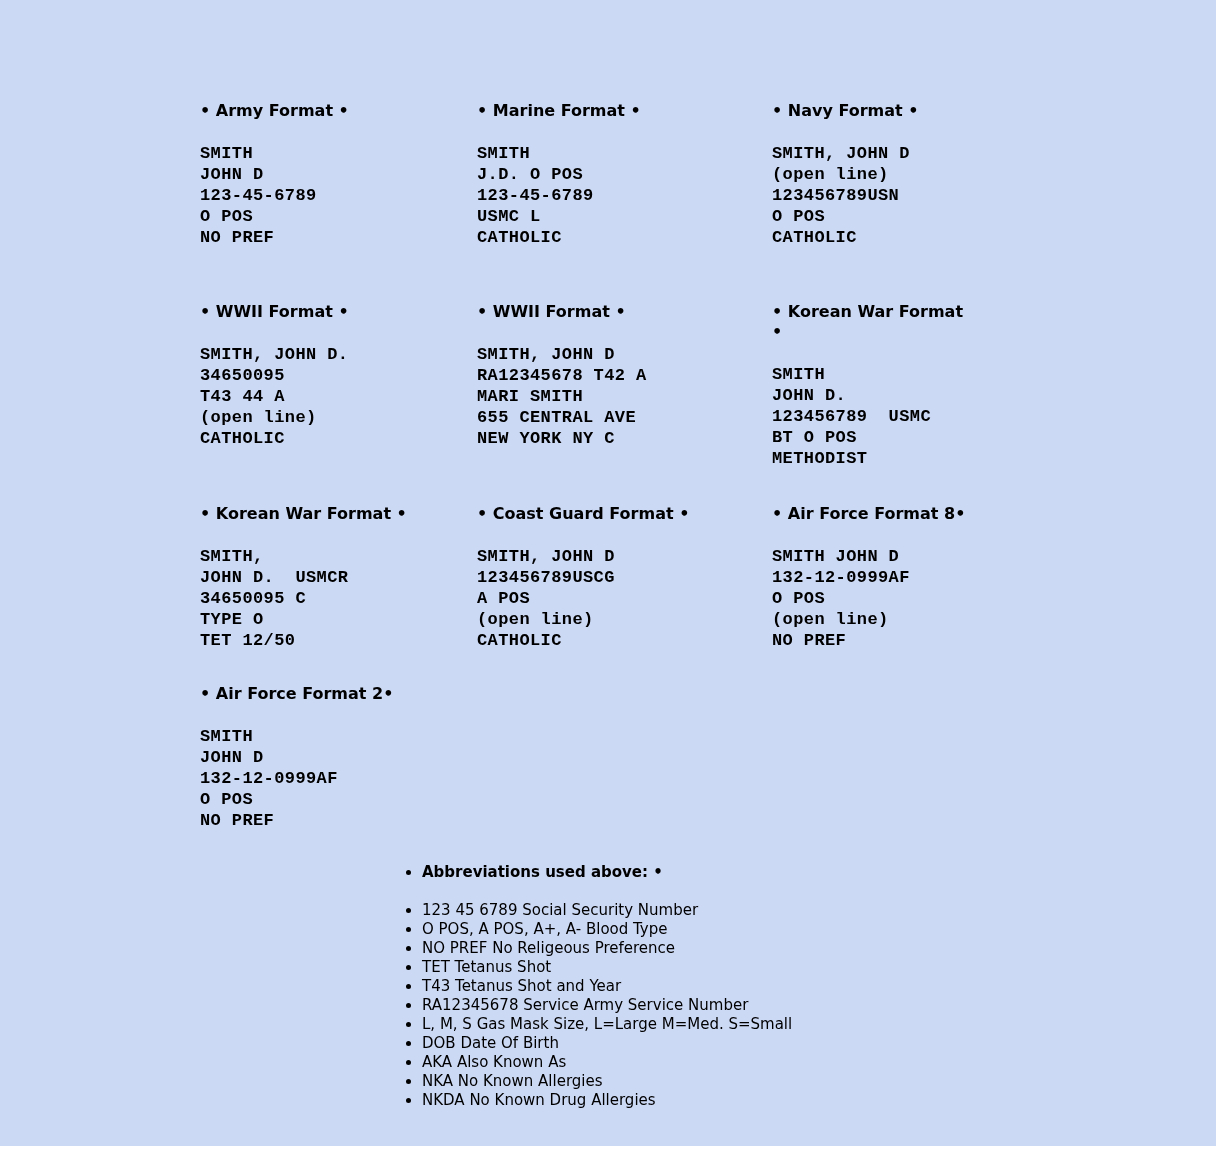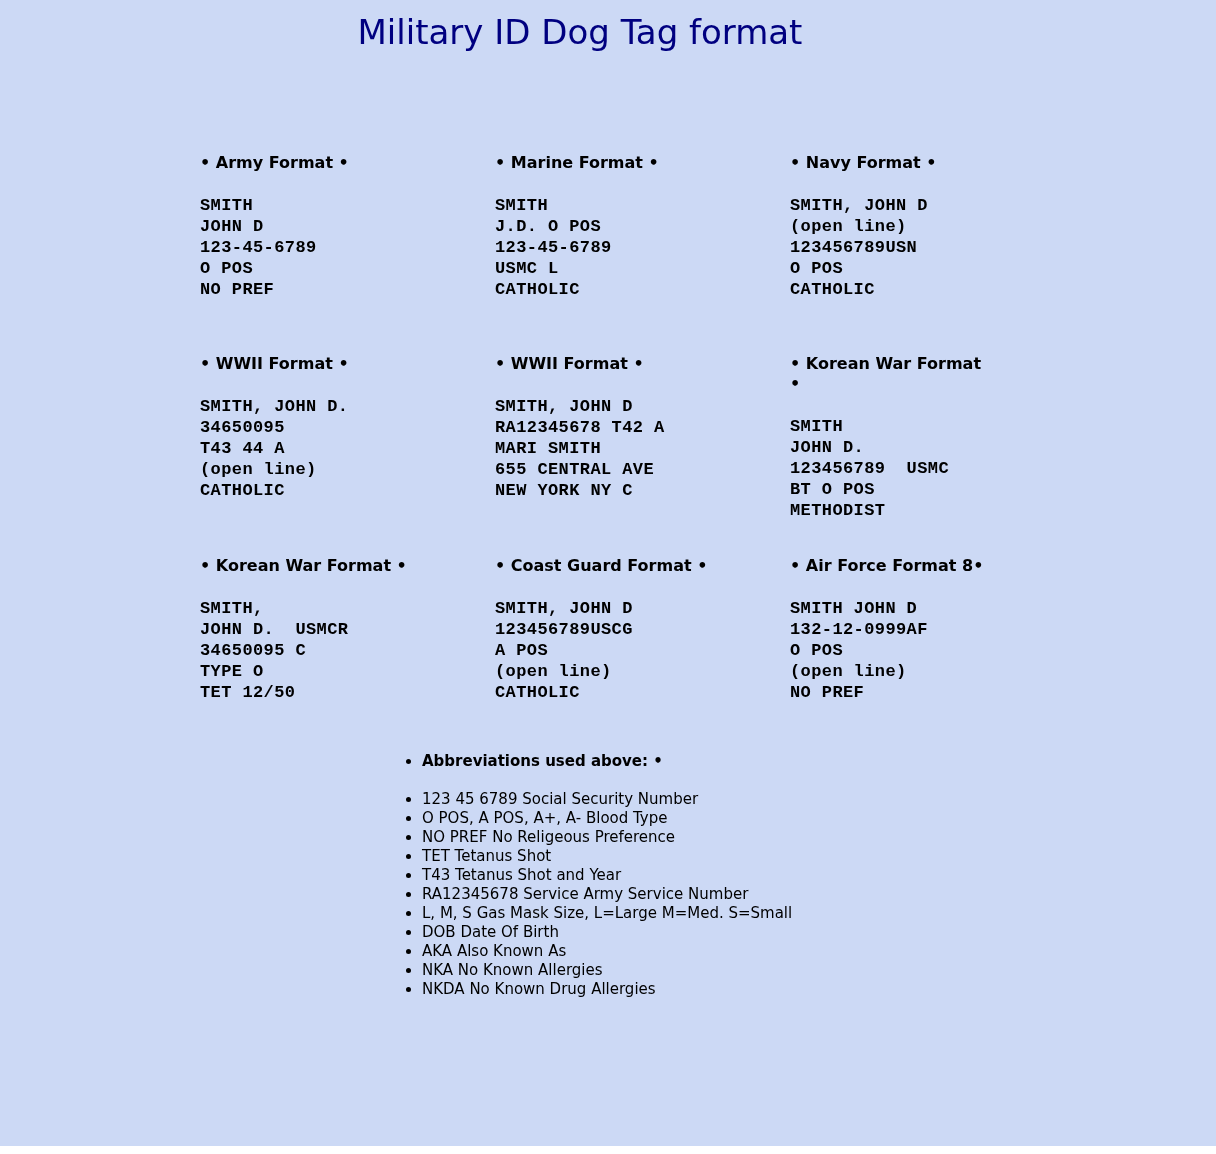--- a/index.html
+++ b/index.html
@@ -54,21 +54,21 @@
   .fbody {
     margin: 22px 0 0 0;
     font-family: "Liberation Mono", "DejaVu Sans Mono", monospace;
     font-weight: bold;
     font-size: 17px;
     line-height: 21px;
     letter-spacing: 0.4px;
     white-space: pre;
   }
   .abbrev {
-    margin-top: 16px;
+    margin-top: 32px;
   }
   .abbrev ul {
     margin: 0 0 0 206px;
     padding: 0 0 0 16px;
     list-style: disc outside;
     font-size: 15px;
     line-height: 19px;
   }
   .abbrev li { margin: 0; }
   .abbrev-head {
@@ -76,21 +76,20 @@
     margin-bottom: 19px !important;
   }
   .b { font-weight: normal; text-align: center; }
   .abbrev-extra { padding-left: 16px; }
 </style>
 </head>
 <body>
 
 <div class="page">
 
-  <h1 class="title">Military ID Dog Tag format</h1>
 
   <div class="content">
 
     <div class="ftable">
 
       <div class="frow row1">
         <div class="fcell c1">
           <div class="fheading">• Army Format •</div>
           <pre class="fbody">SMITH
 JOHN D
@@ -165,20 +164,28 @@
           <div class="fheading">• Air Force Format 8•</div>
           <pre class="fbody">SMITH JOHN D
 132-12-0999AF
 O POS
 (open line)
 NO PREF</pre>
         </div>
       </div>
 
       <div class="frow row4">
+        <div class="fcell c1">
+          <div class="fheading">• Air Force Format 2•</div>
+          <pre class="fbody">SMITH
+JOHN D
+132-12-0999AF
+O POS
+NO PREF</pre>
+        </div>
         <div class="fcell c2"></div>
         <div class="fcell c3"></div>
       </div>
 
     </div>
 
     <div class="abbrev">
       <ul>
         <li class="abbrev-head">Abbreviations used above: •</li>
         <li><span class="b">123 45 6789</span> <span>Social Security Number</span></li>

